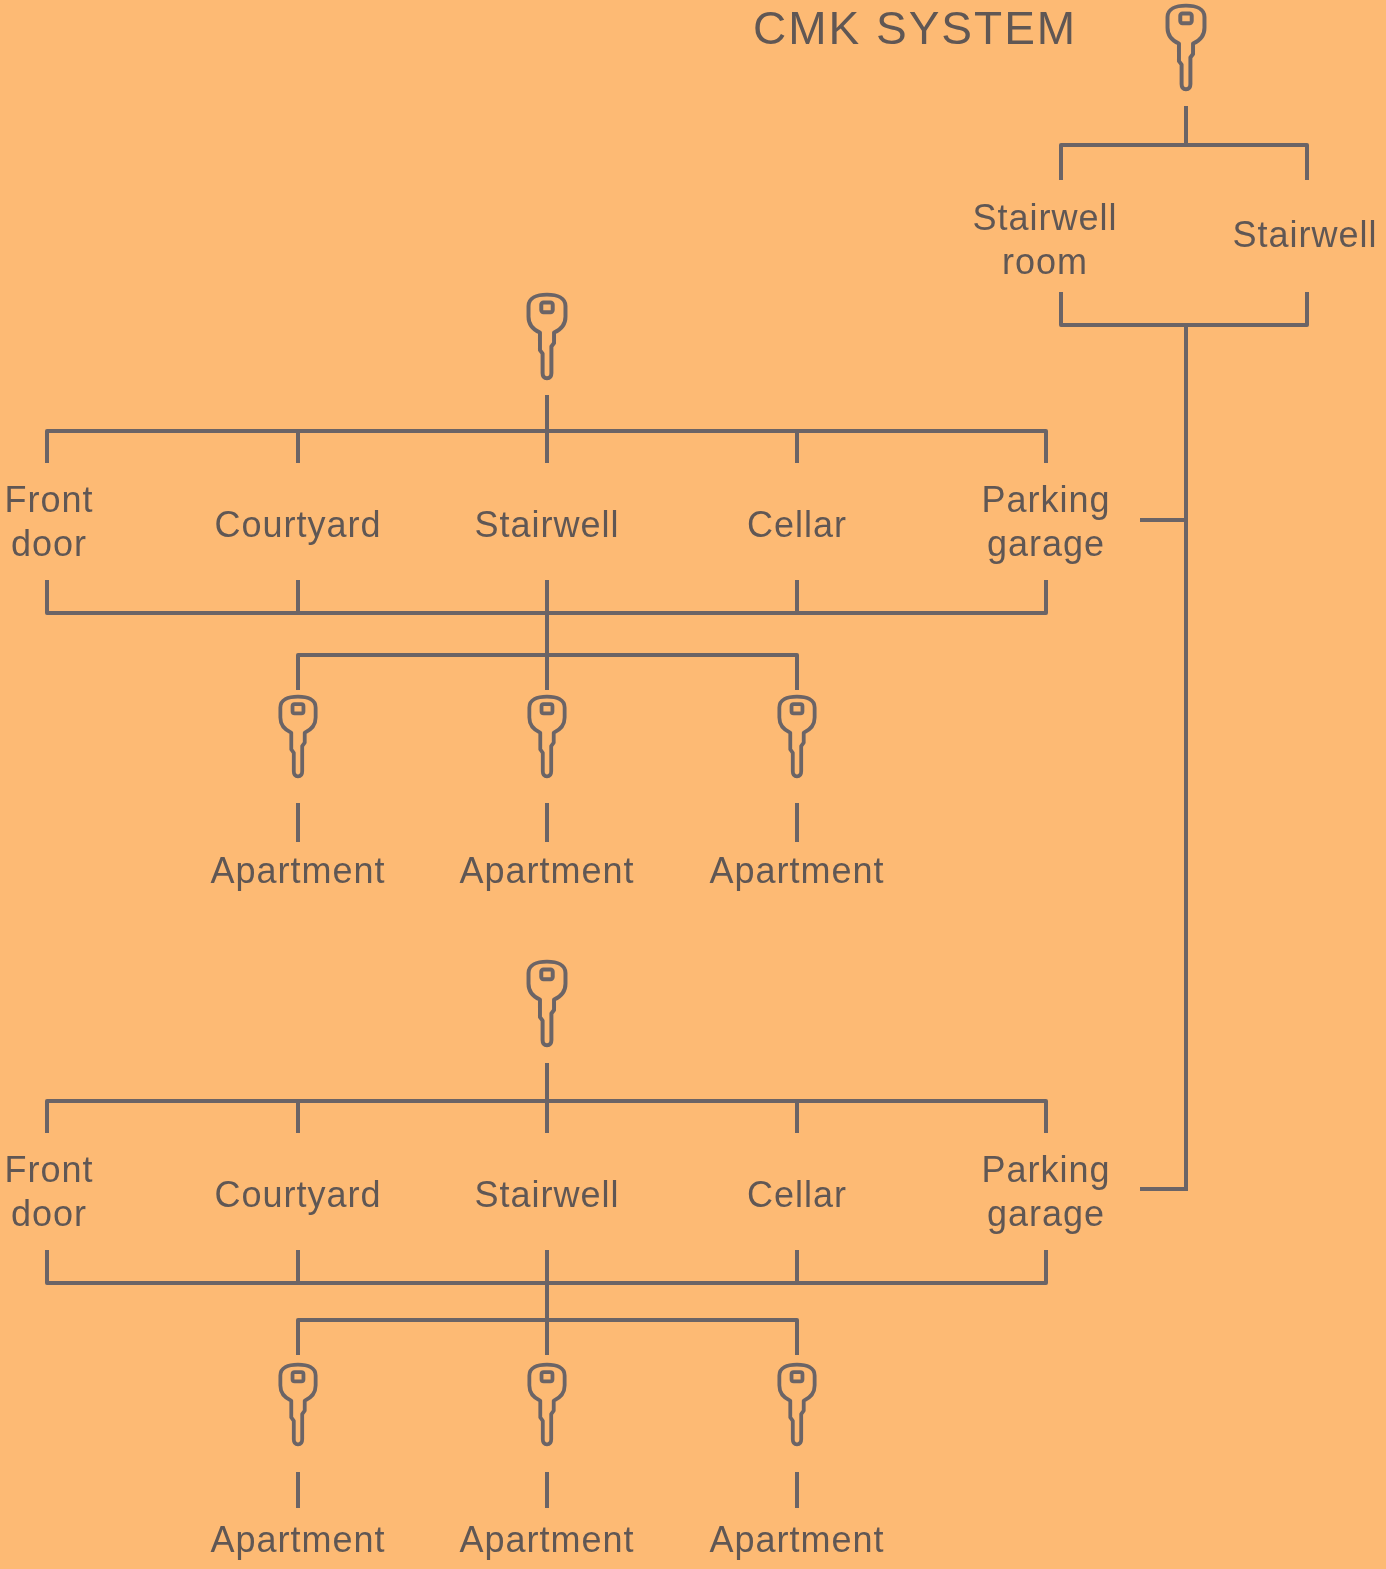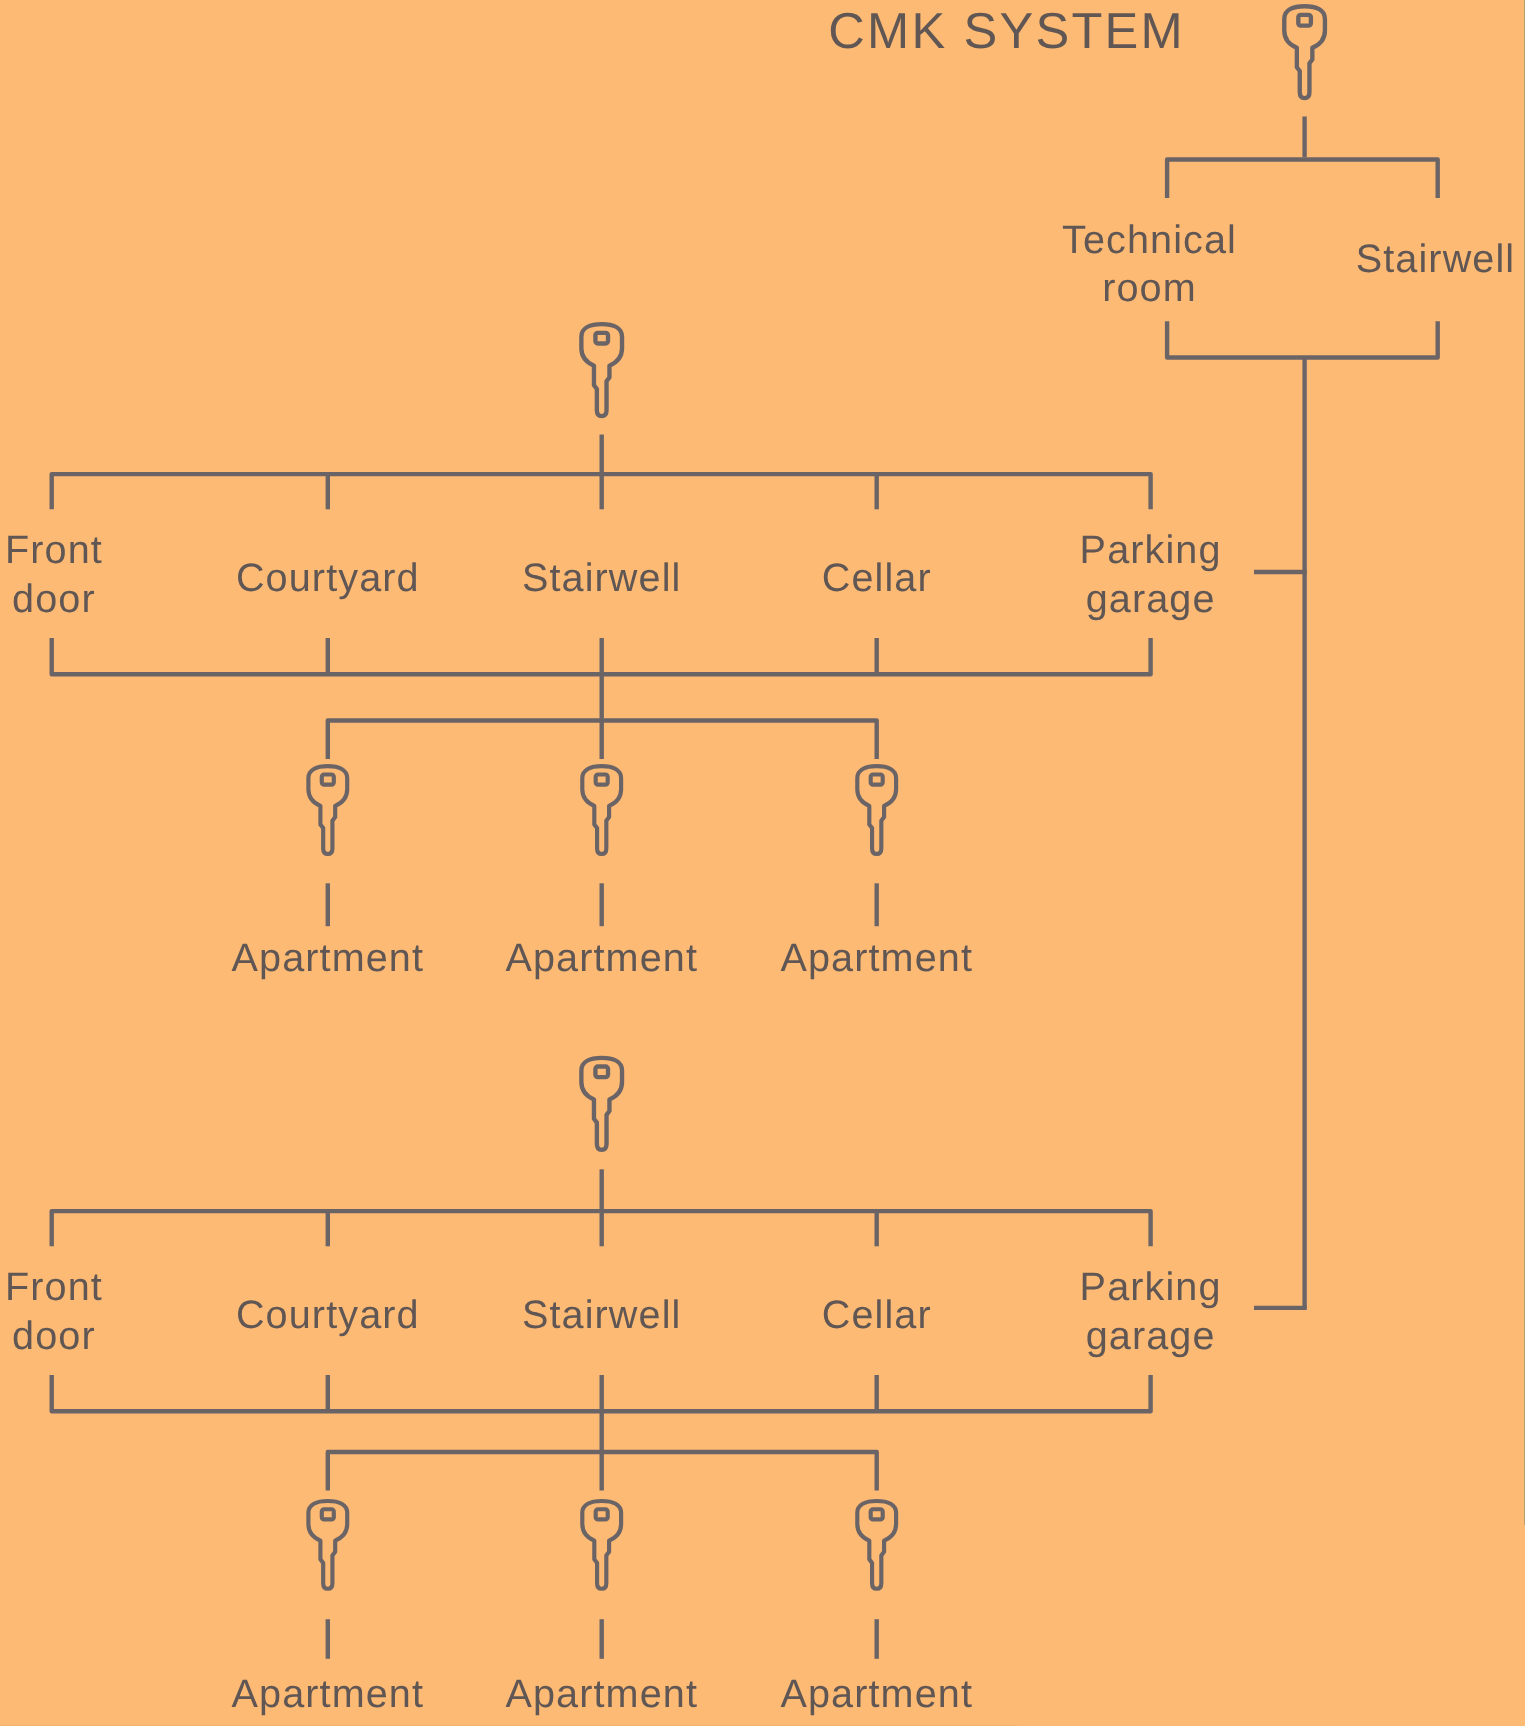--- a/index.html
+++ b/index.html
@@ -109,21 +109,21 @@
       <path d="M547,1472 V1508"></path>
       <path d="M797,1472 V1508"></path>
     </g>
     <use href="#key" transform="translate(272.8,1362) scale(0.84)"></use>
     <use href="#key" transform="translate(521.8,1362) scale(0.84)"></use>
     <use href="#key" transform="translate(771.8,1362) scale(0.84)"></use>
   </svg>
 
   <div id="title">CMK SYSTEM</div>
 
-  <div class="lbl wrap" style="left:1045px;top:196px;width:180px;">Technical room</div>
+  <div class="lbl wrap" style="left:1045px;top:196px;width:180px;">Stairwell room</div>
   <div class="lbl" style="left:1305px;top:213px;">Stairwell</div>
 
   <div class="lbl wrap" style="left:49px;top:478px;width:130px;">Front door</div>
   <div class="lbl" style="left:298px;top:503px;">Courtyard</div>
   <div class="lbl" style="left:547px;top:503px;">Stairwell</div>
   <div class="lbl" style="left:797px;top:503px;">Cellar</div>
   <div class="lbl wrap" style="left:1046px;top:478px;width:160px;">Parking garage</div>
 
   <div class="lbl" style="left:298px;top:849px;">Apartment</div>
   <div class="lbl" style="left:547px;top:849px;">Apartment</div>

